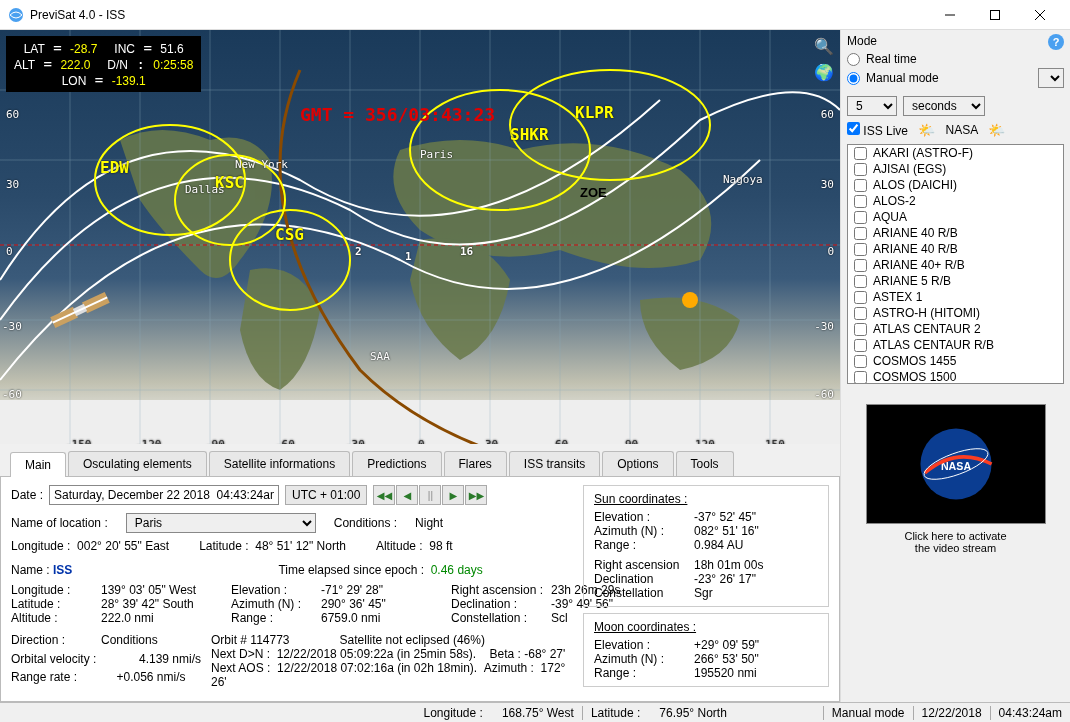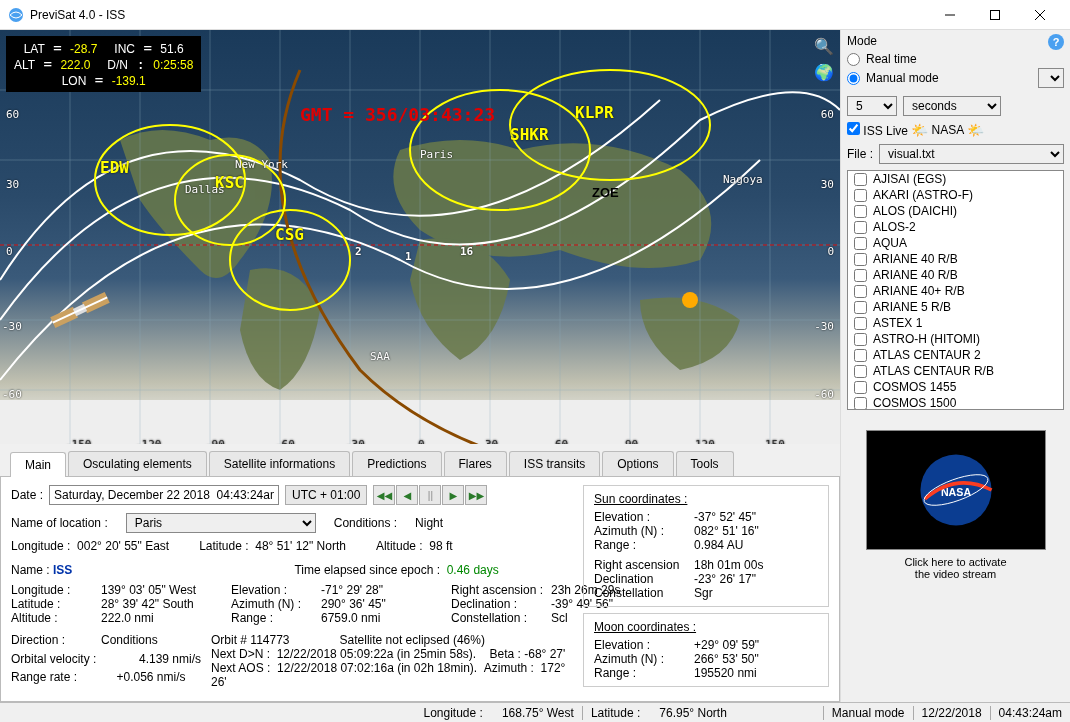--- a/index.html
+++ b/index.html
@@ -11,21 +11,21 @@
   .content { display:flex; height: calc(100% - 30px - 20px); }
   .left-pane { width: 840px; display:flex; flex-direction:column; }
   .right-pane { flex:1; padding: 4px 6px; background:#f0f0f0; border-left:1px solid #ddd; }
   .map-area { position:relative; height: 430px; background: linear-gradient(to bottom, #1a3a5a 0%, #2a4a6a 40%, #3a5a7a 60%, #c0c0b0 85%, #fff 100%); overflow:hidden; }
   .map-grid { position:absolute; inset:0; pointer-events:none; }
   .osd { position:absolute; top:6px; left:6px; background:#000; color:#fff; font-family: "Consolas", monospace; font-size:14px; padding:4px 8px; white-space:pre;text-align:center; }
   .osd .hl { color:#ffff00; }
   .gmt { position:absolute; top:74px; left:300px; color:#e00000; font-family:"Consolas",monospace; font-size:18px; font-weight:bold; }
   .axis-label { position:absolute; color:#fff; font-size:11px; font-family:monospace; text-shadow:0 0 2px #000; }
   .station { position:absolute; color:#ffff00; font-size:16px; font-family:monospace; font-weight:bold; text-shadow:0 0 2px #000; }
-  .zoe { position:absolute; color:#000; font-weight:bold; font-size:13px;margin-left:12px; }
+  .zoe { position:absolute; color:#000; font-weight:bold; font-size:13px; }
   .map-icons { position:absolute; top:6px; right:6px; display:flex; flex-direction:column; gap:6px; }
   .map-icons span { width:20px; height:20px; display:flex; align-items:center; justify-content:center; font-size:16px; background:rgba(255,255,255,0.0); cursor:pointer; }
   .tabs { height:30px; background:#f0f0f0; display:flex; align-items:flex-end; border-bottom:1px solid #bbb; padding-left:10px; margin-top:4px;}
   .tab { padding:5px 14px; border:1px solid #bbb; border-bottom:none; margin-right:2px; background:#e8e8e8; font-size:12px; cursor:pointer; border-radius:3px 3px 0 0;}
   .tab.active { background:#fff; position:relative; top:1px; }
   .main-panel { flex:1; background:#fff; border:1px solid #bbb; border-top:none; padding:8px 10px; display:flex; gap:12px; margin:0; }
   .col-left { width: 560px; }
   .col-right { flex:1; }
   .date-row { display:flex; align-items:center; gap:6px; margin-bottom:8px; }
   .date-input { width:230px; padding:2px 4px; border:1px solid #888; }
@@ -40,21 +40,21 @@
   .sun-block u { text-decoration:underline; display:block; margin-bottom:4px; }
   .sun-grid { display:grid; grid-template-columns: 100px 110px; row-gap:0px; }
   
   .sect-title { font-size:12px; margin-bottom:4px; }
   .help-icon { float:right; width:16px; height:16px; border-radius:50%; background:#4aa0f0; color:#fff; text-align:center; line-height:16px; font-weight:bold; font-size:11px; cursor:pointer; }
   .radio-row { display:flex; align-items:center; gap:6px; margin:2px 0; }
   .radio-row input { margin:0; }
   .mode-sect { margin-bottom:8px; }
   .step-row { display:flex; align-items:center; gap:6px; margin:6px 0; }
   .step-row select { padding:1px 4px; border:1px solid #888; }
-  .iss-row { display:flex; align-items:center; gap:3px; margin:6px 0; }
+  .iss-row { display:flex; align-items:center; gap:10px; margin:6px 0; }
   .file-row { display:flex; align-items:center; gap:6px; margin:6px 0; }
   .file-row select { flex:1; padding:1px 4px; border:1px solid #888; }
   .sat-list { border:1px solid #888; background:#fff; height:240px; overflow-y:scroll; }
   .sat-list label { display:flex; align-items:center; gap:6px; padding:1px 6px; font-size:12px; }
   .video-box { margin-top:20px; text-align:center; }
   .video-thumb { width:180px; height:120px; background:#000; margin:0 auto 6px; display:flex; align-items:center; justify-content:center; border:1px solid #888; }
   .nasa-logo { width:90px; height:80px; }
   .statusbar { height:20px; background:#f0f0f0; border-top:1px solid #bbb; display:flex; align-items:center; font-size:11px; padding:0 8px; gap:8px; }
   .statusbar .spacer { flex:1; }
   .statusbar .sep { border-left:1px solid #aaa; height:14px; }
@@ -234,21 +234,21 @@
           <span>Conditions :</span>
           <span>Night</span>
         </div>
 
         <div style="display:flex; gap:30px; margin-bottom:10px;">
           <div><span>Longitude :</span>&nbsp;&nbsp;<span>002° 20' 55" East</span></div>
           <div><span>Latitude :</span>&nbsp;&nbsp;<span>48° 51' 12" North</span></div>
           <div><span>Altitude :</span>&nbsp;&nbsp;<span>98 ft</span></div>
         </div>
 
-        <div style="display:flex; gap:42px; margin-bottom:6px;">
+        <div style="display:flex; gap:26px; margin-bottom:6px;">
           <div><span>Name :</span> <span class="sat-name">ISS</span></div>
           <div style="margin-left:180px"><span>Time elapsed since epoch :</span>&nbsp;&nbsp;<span class="green">0.46 days</span></div>
         </div>
 
         <div style="display:flex; gap:10px; margin-bottom:8px;">
           <div class="info-block">
             <div>Longitude :</div>
               <div>139° 03' 05" West</div>
             <div>Latitude :</div>
               <div>28° 39' 42" South</div>
@@ -341,35 +341,31 @@
       <div style="display:flex;align-items:center;gap:4px;">
         <label class="radio-row" style="flex:1">
             <input type="radio" name="mode" checked="" style="">
             <span>Manual mode</span>
           </label>
         <select class="combo" style="width:26px"><option></option></select>
       </div>
     </div>
     <div class="step-row">
       <select class="combo" style="width:50px"><option>5</option></select>
-      <select class="combo" style="width:98px"><option>seconds</option></select>
+      <select class="combo" style="width:82px"><option>seconds</option></select>
     </div>
     <div class="iss-row">
       <label><input type="checkbox" checked="" style=""> <span>ISS Live</span></label>
       <span style="font-size:14px">🌤️</span>
       <span>NASA</span>
       <span style="font-size:14px">🌤️</span>
     </div>
-    <div class="file-row">
-      <span>File :</span>
-      <select><option>visual.txt</option></select>
-    </div>
     <div class="sat-list" id="sat-list">
+        <label><input type="checkbox" style=""> AKARI (ASTRO-F)</label>
         <label><input type="checkbox" style=""> AJISAI (EGS)</label>
-        <label><input type="checkbox" style=""> AKARI (ASTRO-F)</label>
         <label><input type="checkbox" style=""> ALOS (DAICHI)</label>
         <label><input type="checkbox" style=""> ALOS-2</label>
         <label><input type="checkbox" style=""> AQUA</label>
         <label><input type="checkbox" style=""> ARIANE 40 R/B</label>
         <label><input type="checkbox" style=""> ARIANE 40 R/B</label>
         <label><input type="checkbox" style=""> ARIANE 40+ R/B</label>
         <label><input type="checkbox" style=""> ARIANE 5 R/B</label>
         <label><input type="checkbox" style=""> ASTEX 1</label>
         <label><input type="checkbox" style=""> ASTRO-H (HITOMI)</label>
         <label><input type="checkbox" style=""> ATLAS CENTAUR 2</label>

